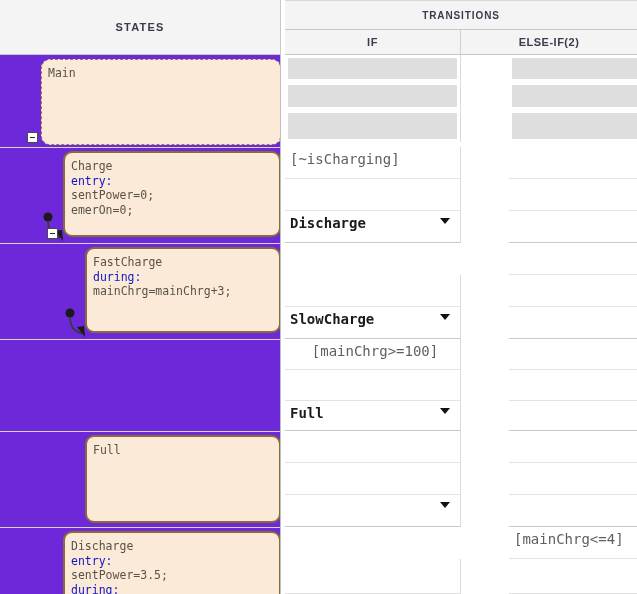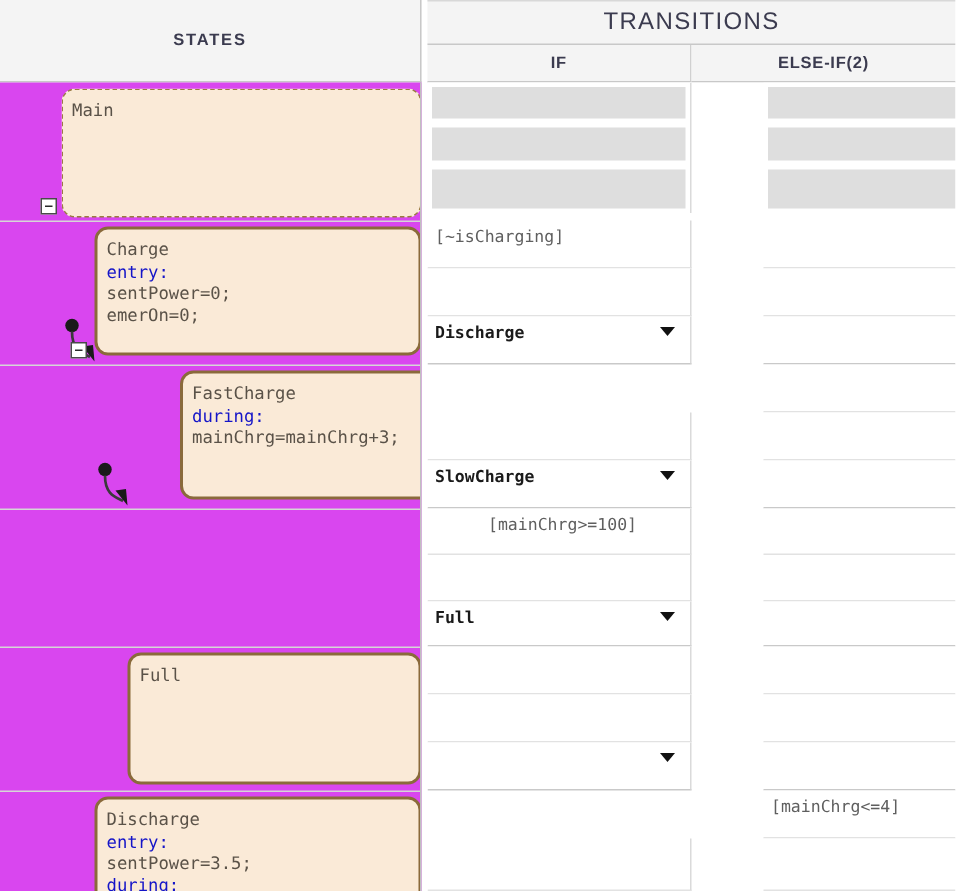--- a/index.html
+++ b/index.html
@@ -22,37 +22,37 @@
   }
   .hdr-trans-wrap {
     position: absolute; left: 285px; top: 0; width: 352px; height: 55px;
   }
   .hdr-trans-top {
     position: absolute; left: 0; top: 0; width: 352px; height: 30px;
     background: #f4f4f4; border-bottom: 1px solid #c8c8c8; border-top: 1px solid #d8d8d8;
     display: flex; align-items: center; justify-content: center;
   }
   .hdr-trans-top span {
-    font-size: 16px; font-weight: normal; color: #3b3b4f; letter-spacing: 0.9px;
+    font-size: 10px; font-weight: bold; color: #3b3b4f; letter-spacing: 0.9px;
   }
   .hdr-col {
     position: absolute; top: 30px; height: 25px;
     background: #f4f4f4; border-bottom: 1px solid #c8c8c8;
     display: flex; align-items: center; justify-content: center;
   }
   .hdr-col span {
     font-size: 11px; font-weight: bold; color: #3b3b4f; letter-spacing: 0.5px;
   }
   .hdr-col.c1 { left: 0; width: 176px; border-right: 1px solid #d0d0d0; }
   .hdr-col.c2 { left: 176px; width: 176px; }
 
   
   .states-pane {
     position: absolute; left: 0; top: 55px; width: 281px; height: 539px;
-    background: #d946ef; border-right: 1px solid #c0c0c0; overflow: hidden;
+    background: #6d28d9; border-right: 1px solid #c0c0c0; overflow: hidden;
   }
   .state-rowline {
     position: absolute; left: 0; width: 281px; height: 1px; background: #d6d6d6;
   }
   .state-box {
     position: absolute;
     background: #faead7;
     border: 2px solid #8a6a3b;
     border-radius: 9px;
     overflow: hidden;
@@ -88,21 +88,21 @@
   
   .trans-pane {
     position: absolute; left: 285px; top: 55px; width: 352px; height: 539px;
     background: #ffffff; overflow: hidden;
   }
   .tcell {
     position: absolute;
     border-bottom: 1px solid #e2e2e2;
     background: #ffffff;
     font-family: "DejaVu Sans Mono", monospace;
-    font-size: 11px;
+    font-size: 14px;
     color: #5f5f5f;
     padding: 4px 0 0 5px;
     white-space: nowrap;
     overflow: hidden;
   }
   .tcell.col1 { left: 0; width: 176px; border-right: 1px solid #dadada; }
   .tcell.col2 { left: 176px; width: 176px; margin-left: 48px; }
   .tcell.dest {
     font-weight: bold; color: #1a1a1a;
   }
@@ -162,21 +162,21 @@
 <span>sentPower=0;</span>
 <span>emerOn=0;</span></div>
     </div>
     <svg class="defarrow" style="left:40px; top:156px;" width="32" height="34" viewBox="0 0 32 34">
       <circle cx="8" cy="6" r="4.5" fill="#1a1a1a"></circle>
       <path d="M8 10 C 8 22, 14 24, 20 27" stroke="#3a3a3a" stroke-width="1.8" fill="none"></path>
       <polygon points="15,20 23,30 22,19" fill="#1a1a1a"></polygon>
     </svg>
     <div class="collapse-icon" style="left:47px; top:173px;"></div>
 
-    <div class="state-box" style="left:85px; top:192px; width:196px; height:86px;margin-left:35px;">
+    <div class="state-box" style="left:85px; top:192px; width:196px; height:86px;">
       <div class="state-text"><span>FastCharge</span>
 <span class="kw">during:</span>
 <span>mainChrg=mainChrg+3;</span></div>
     </div>
     <svg class="defarrow" style="left:62px; top:252px;" width="32" height="34" viewBox="0 0 32 34">
       <circle cx="8" cy="6" r="4.5" fill="#1a1a1a"></circle>
       <path d="M8 10 C 8 22, 14 24, 20 27" stroke="#3a3a3a" stroke-width="1.8" fill="none"></path>
       <polygon points="15,20 23,30 22,19" fill="#1a1a1a"></polygon>
     </svg>
 

